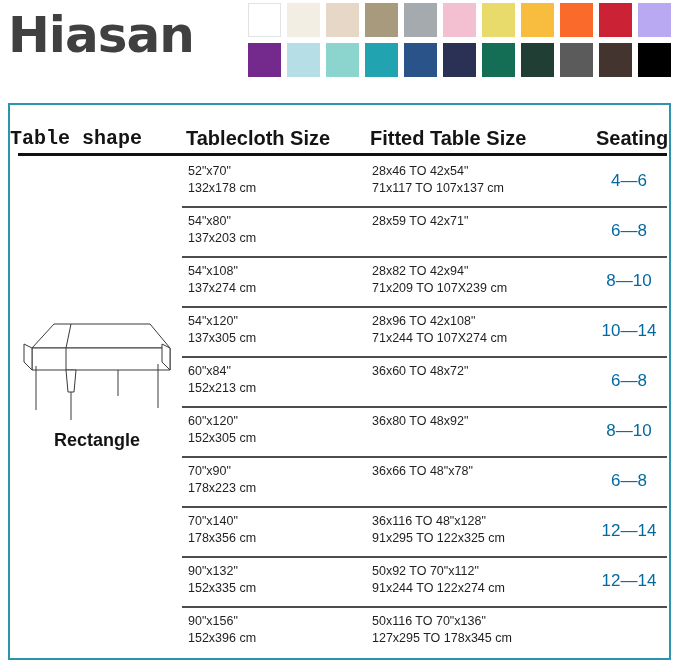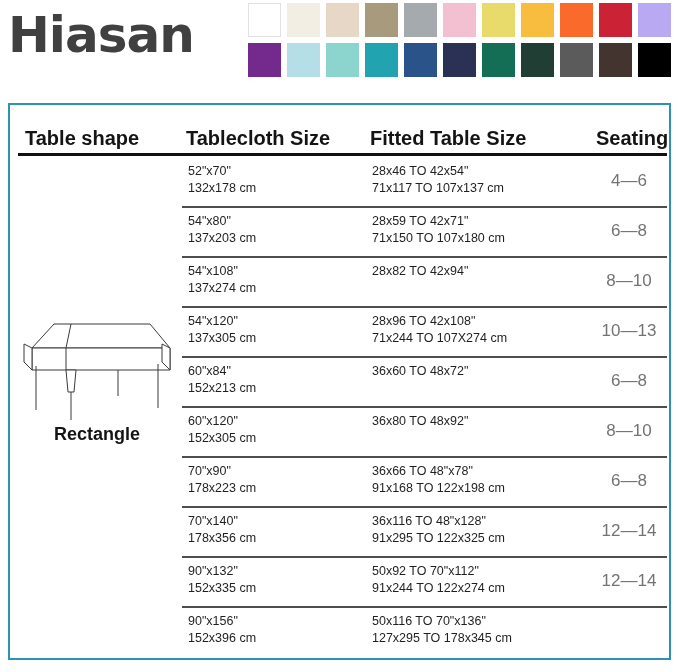--- a/index.html
+++ b/index.html
@@ -78,21 +78,21 @@
     height: 48px;
   }
   .head-cell {
     position: absolute;
     bottom: 3px;
     font-size: 20px;
     font-weight: 700;
     color: #141414;
     white-space: nowrap;
   }
-  .hc-shape   { left: 15px; }
+  .hc-shape   { left: 0; font-family: Liberation Mono, monospace; }
   .hc-cloth   { left: 176px; }
   .hc-fitted  { left: 360px; }
   .hc-seat    { left: 586px; }
 
   .head-rule {
     position: absolute;
     left: 8px;
     right: 2px;
     top: 48px;
     height: 3px;
@@ -129,37 +129,37 @@
   }
   .c-cloth  { left: 178px; top: 7px; }
   .c-fitted { left: 362px; top: 7px; }
   .c-seat   {
     left: 576px;
     top: 14px;
     width: 86px;
     text-align: center;
     font-size: 17px;
     line-height: 22px;
-    color: #737373;
+    color: #0369a1;
   }
 
   
   .shape-col {
     position: absolute;
     left: 4px;
     top: 205px;
     width: 166px;
     text-align: center;
   }
   .shape-art {
     display: block;
     margin: 0 auto;
   }
   .shape-label {
-    margin-top: 2px;
+    margin-top: 8px;
     font-size: 18px;
     font-weight: 700;
     color: #141414;
     font-family: "Liberation Sans", sans-serif;
   }
 </style>
 </head>
 <body>
 
 <div class="brand-band">
@@ -217,44 +217,44 @@
           </div>
           <div class="cell c-seat">4—6</div>
         </div>
         <div class="row">
           <div class="cell c-cloth">
             <div>54"x80"</div>
             <div>137x203 cm</div>
           </div>
           <div class="cell c-fitted">
             <div>28x59 TO 42x71"</div>
-            <div>71x150 TO 107x180 cm</div>
           </div>
           <div class="cell c-seat">6—8</div>
         </div>
         <div class="row">
           <div class="cell c-cloth">
             <div>54"x108"</div>
             <div>137x274 cm</div>
           </div>
           <div class="cell c-fitted">
             <div>28x82 TO 42x94"</div>
+            <div>71x209 TO 107X239 cm</div>
           </div>
           <div class="cell c-seat">8—10</div>
         </div>
         <div class="row">
           <div class="cell c-cloth">
             <div>54"x120"</div>
             <div>137x305 cm</div>
           </div>
           <div class="cell c-fitted">
             <div>28x96 TO 42x108"</div>
             <div>71x244 TO 107X274 cm</div>
           </div>
-          <div class="cell c-seat">10—13</div>
+          <div class="cell c-seat">10—14</div>
         </div>
         <div class="row">
           <div class="cell c-cloth">
             <div>60"x84"</div>
             <div>152x213 cm</div>
           </div>
           <div class="cell c-fitted">
             <div>36x60 TO 48x72"</div>
           </div>
           <div class="cell c-seat">6—8</div>
@@ -269,21 +269,20 @@
           </div>
           <div class="cell c-seat">8—10</div>
         </div>
         <div class="row">
           <div class="cell c-cloth">
             <div>70"x90"</div>
             <div>178x223 cm</div>
           </div>
           <div class="cell c-fitted">
             <div>36x66 TO 48"x78"</div>
-            <div>91x168 TO 122x198 cm</div>
           </div>
           <div class="cell c-seat">6—8</div>
         </div>
         <div class="row">
           <div class="cell c-cloth">
             <div>70"x140"</div>
             <div>178x356 cm</div>
           </div>
           <div class="cell c-fitted">
             <div>36x116 TO 48"x128"</div>

